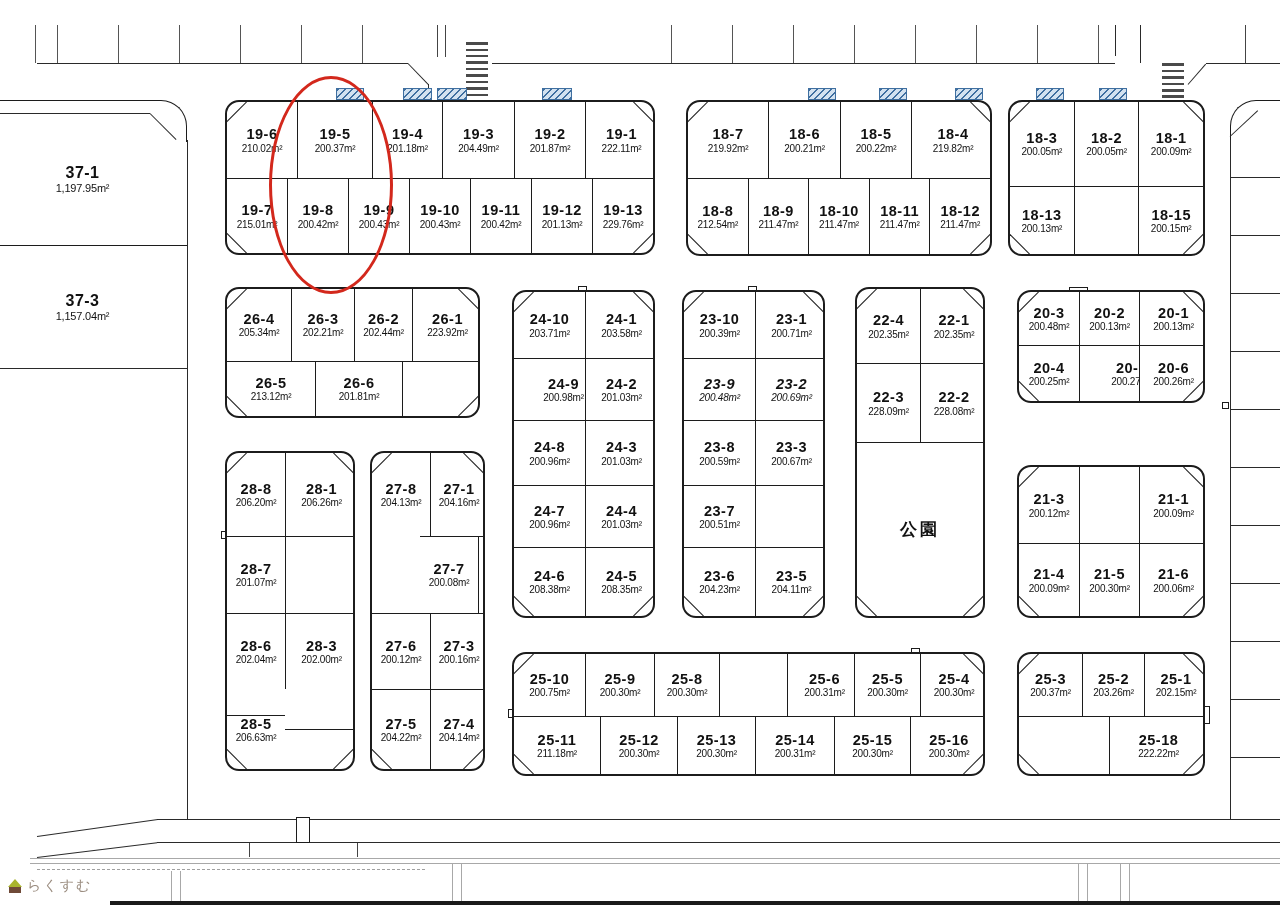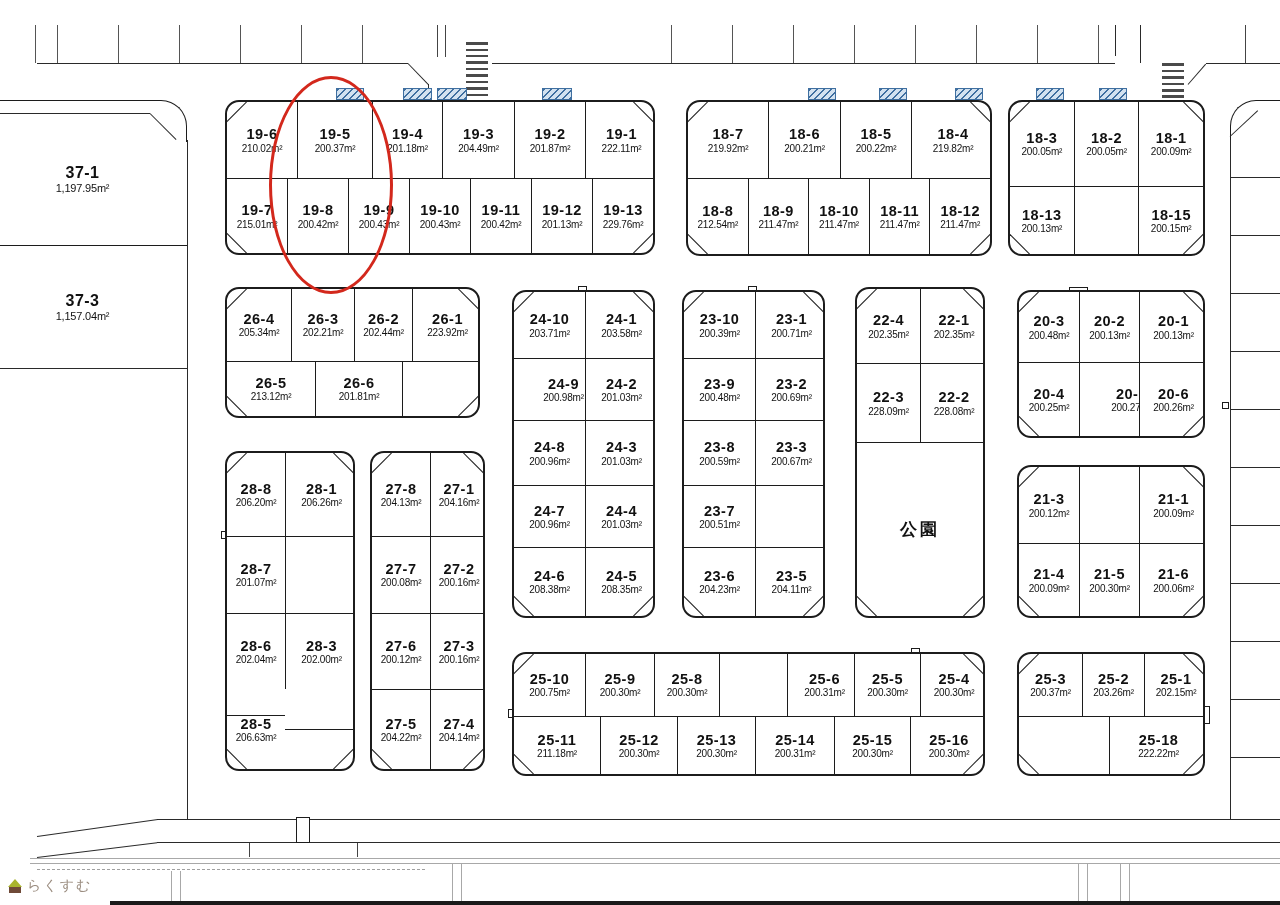--- a/index.html
+++ b/index.html
@@ -394,21 +394,21 @@
         <div class="brow" style="height: 67px;">
           <div class="cell" style="flex: 0 0 71px;">
             <span class="lot-id">23-10</span>
             <span class="lot-area">200.39m²</span>
           </div>
           <div class="cell blb" style="flex: 0 0 72px;">
             <span class="lot-id">23-1</span>
             <span class="lot-area">200.71m²</span>
           </div>
         </div>
-        <div class="brow" style="height: 63px;">
+        <div class="brow" style="height: 63px; font-style: italic;">
           <div class="cell bt" style="flex: 0 0 71px;">
             <span class="lot-id">23-9</span>
             <span class="lot-area">200.48m²</span>
           </div>
           <div class="cell bt blb" style="flex: 0 0 72px;">
             <span class="lot-id">23-2</span>
             <span class="lot-area">200.69m²</span>
           </div>
         </div>
         <div class="brow" style="height: 65px;">
@@ -463,21 +463,21 @@
             <span class="lot-id">22-2</span>
             <span class="lot-area">228.08m²</span>
           </div>
         </div>
         <div class="brow" style="height: 176px;">
           <div class="cell bt" style="flex: 1 1 0px;">
             <span class="park-label">公園</span>
           </div>
         </div>
       </div>
-      <div class="block" style="left: 1017px; top: 290px; width: 188px; height: 148px; text-align: right;">
+      <div class="block" style="left: 1017px; top: 290px; width: 188px; height: 113px; text-align: right;">
         <div class="cut tl"></div>
         <div class="cut tr"></div>
         <div class="cut bl"></div>
         <div class="cut br"></div>
         <div class="brow" style="height: 72px;">
           <div class="cell" style="flex: 0 0 60px;">
             <span class="lot-id">20-3</span>
             <span class="lot-area">200.48m²</span>
           </div>
           <div class="cell blb" style="flex: 0 0 60px;">
@@ -584,21 +584,21 @@
           <div class="cell" style="flex: 0 0 58px;">
             <span class="lot-id">27-8</span>
             <span class="lot-area">204.13m²</span>
           </div>
           <div class="cell blb" style="flex: 0 0 57px;">
             <span class="lot-id">27-1</span>
             <span class="lot-area">204.16m²</span>
           </div>
         </div>
         <div class="brow" style="height: 78px;">
-          <div class="cell bt" style="flex: 0 0 58px;">
+          <div class="cell bt" style="flex: 0 0 58px; margin-left: 48px;">
             <span class="lot-id">27-7</span>
             <span class="lot-area">200.08m²</span>
           </div>
           <div class="cell bt blb" style="flex: 0 0 57px;">
             <span class="lot-id">27-2</span>
             <span class="lot-area">200.16m²</span>
           </div>
         </div>
         <div class="brow" style="height: 77px;">
           <div class="cell bt" style="flex: 0 0 58px;">

